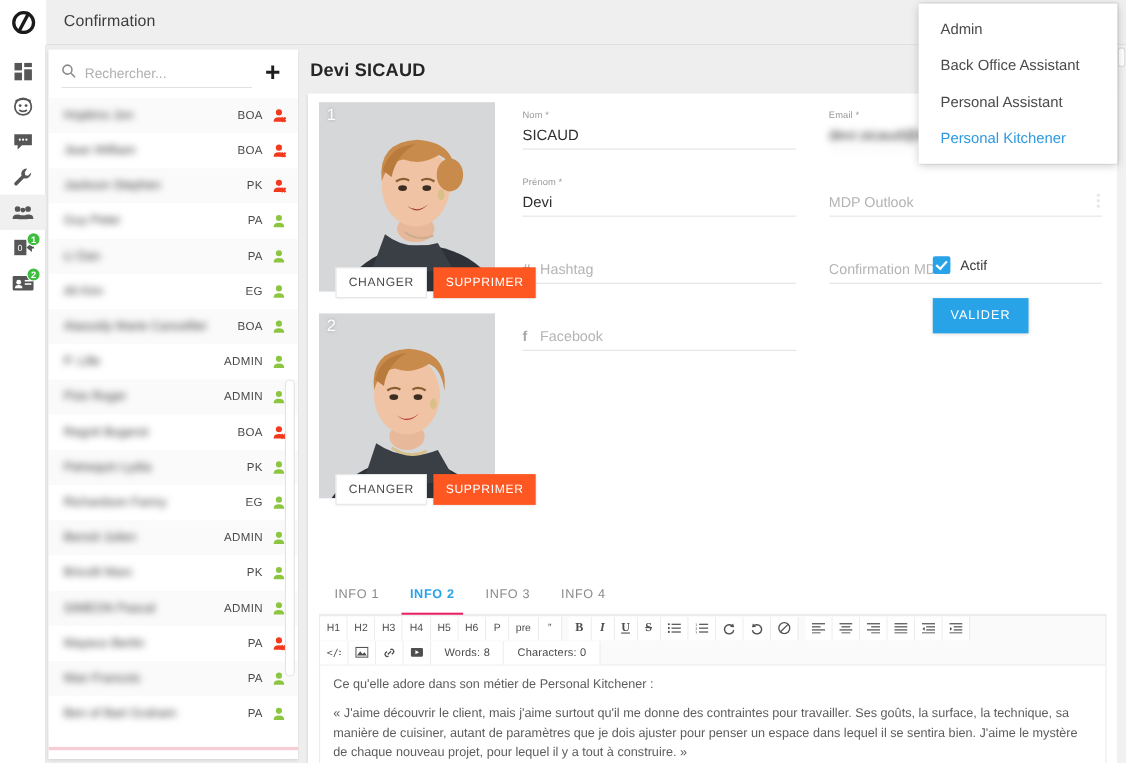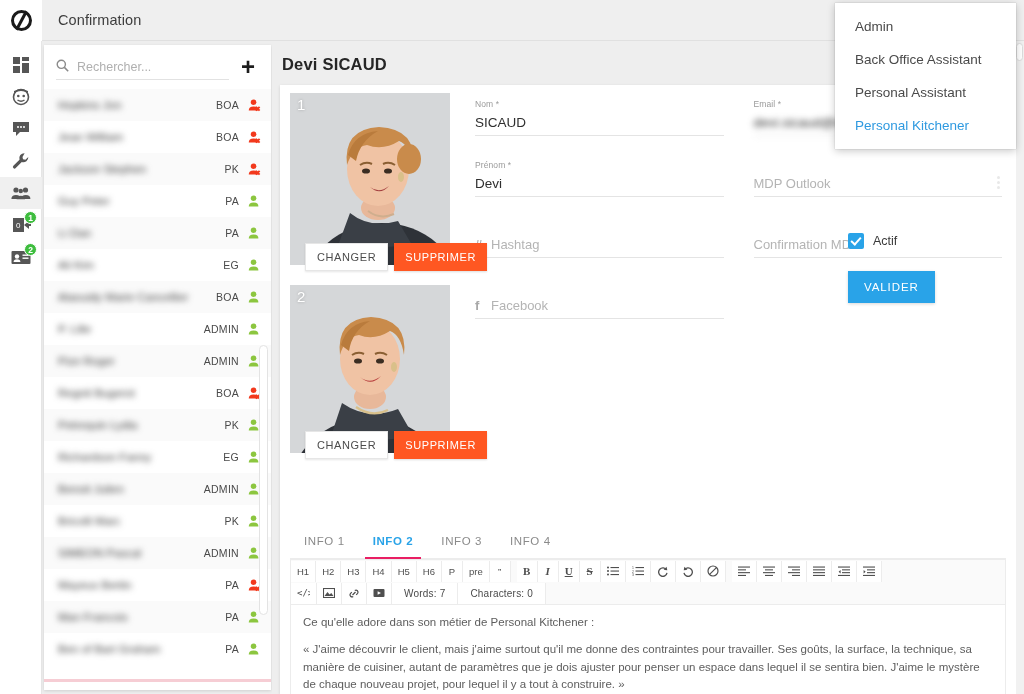--- a/index.html
+++ b/index.html
@@ -796,21 +796,21 @@
                   <path d="M6.8 2.6 a2 2 0 0 1 2.8 2.8 L8.2 6.8" stroke="#4f4f4f" stroke-width="1.2" fill="none"></path>
                   <path d="M5.2 8.4 a2 2 0 0 1-2.8-2.8 L3.8 4.2" stroke="#4f4f4f" stroke-width="1.2" fill="none"></path>
                 </svg>
               </div>
               <div class="tb">
                 <svg width="12" height="10" viewBox="0 0 12 10">
                   <rect x="0.5" y="1" width="11" height="8" rx="1" fill="#4f4f4f"></rect>
                   <path d="M4.6 3.2 L8 5 L4.6 6.8 Z" fill="#fff"></path>
                 </svg>
               </div>
-              <div class="tb count">Words: 7</div>
+              <div class="tb count">Words: 8</div>
               <div class="tb count">Characters: 0</div>
             </div>
         </div>
         <div class="ed-body">
           <p class="ed-p">Ce qu'elle adore dans son métier de Personal Kitchener :</p>
           <p class="ed-p">« J'aime découvrir le client, mais j'aime surtout qu'il me donne des contraintes pour travailler. Ses goûts, la surface, la technique, sa manière de cuisiner, autant de paramètres que je dois ajuster pour penser un espace dans lequel il se sentira bien. J'aime le mystère de chaque nouveau projet, pour lequel il y a tout à construire. »</p>
         </div>
       </div>
 
     </div>

